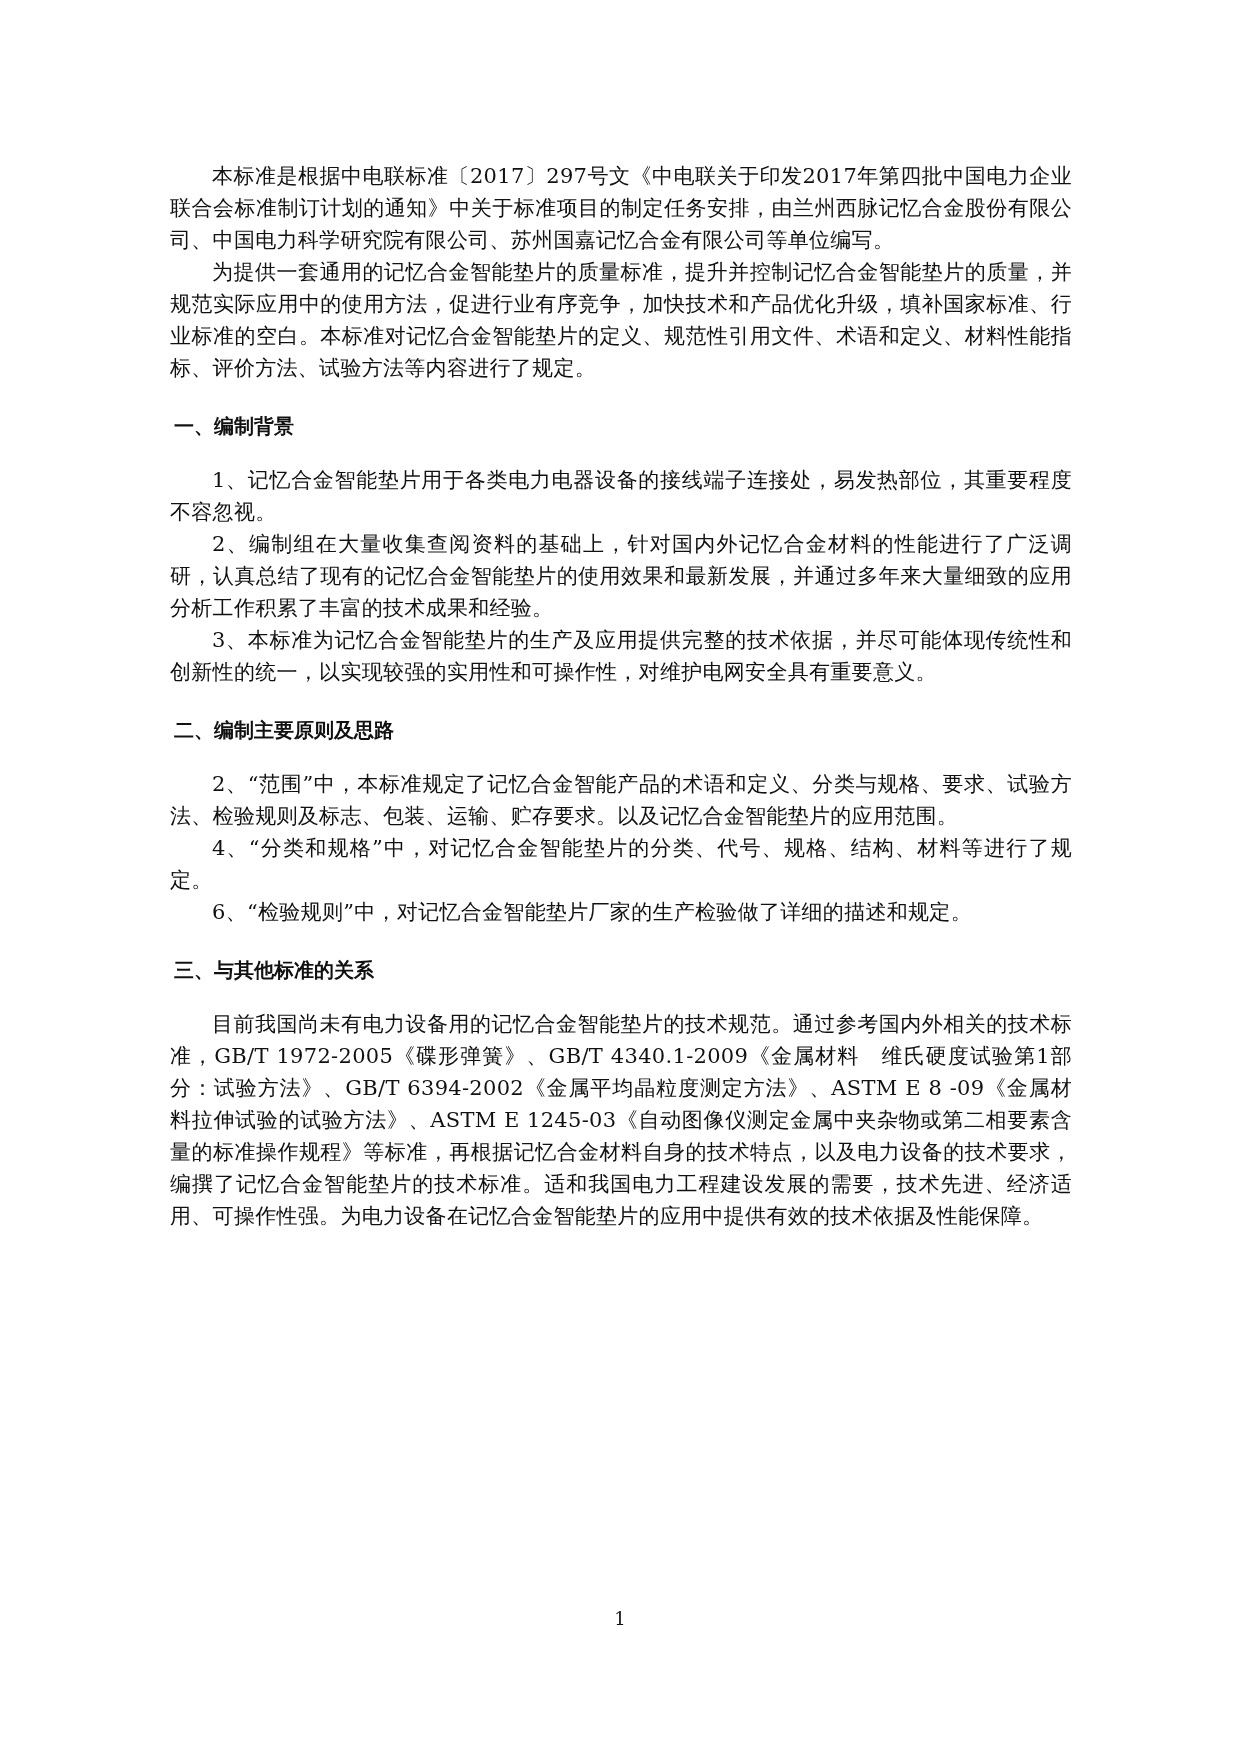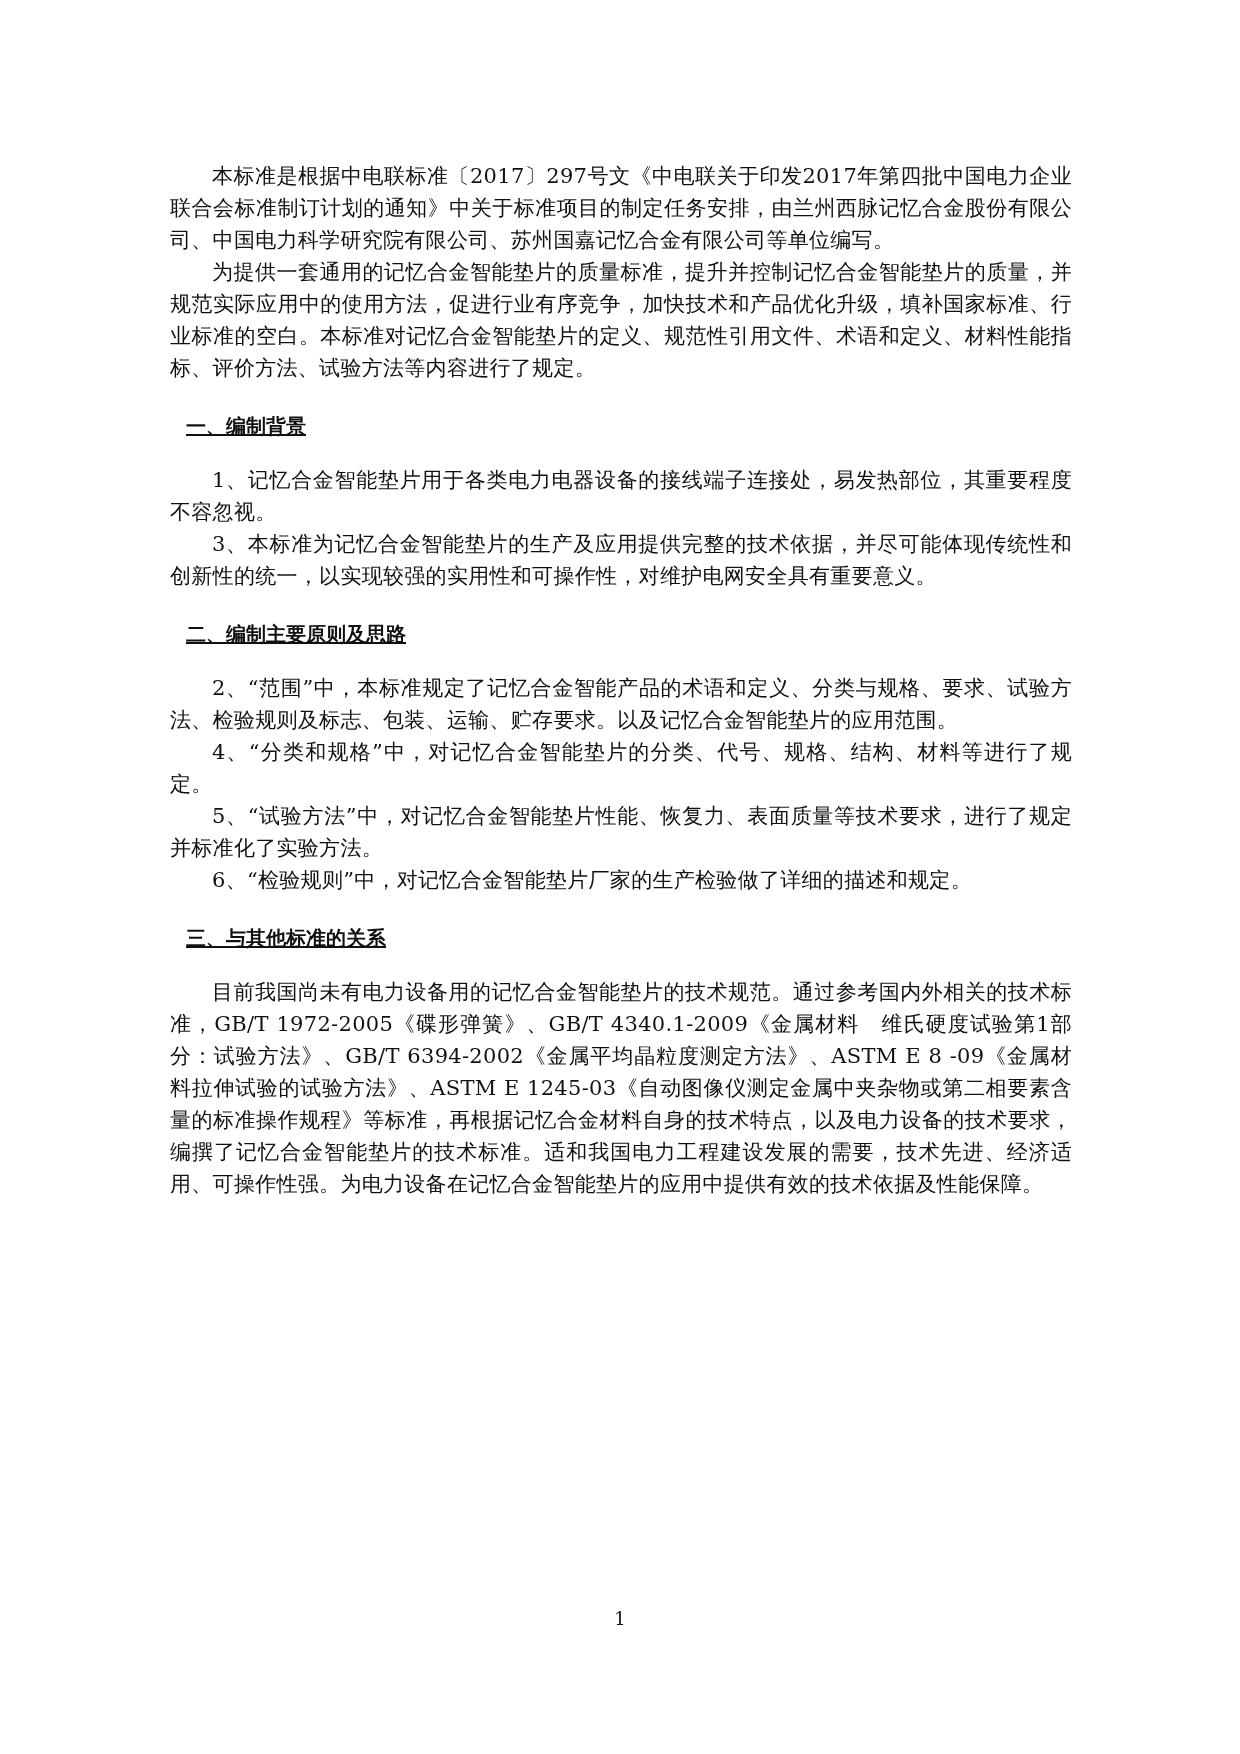--- a/index.html
+++ b/index.html
@@ -5,38 +5,38 @@
   html, body { margin:0; padding:0; background:#fff; }
   body { width:1240px; height:1754px; position:relative; overflow:hidden;
          font-family:"DejaVu Serif", "Liberation Serif", serif; color:#111; }
   .page { position:absolute; left:170px; top:160px; width:902px; }
   p { margin:0; font-size:21px; line-height:28px; text-align:justify; letter-spacing:0.3px; }
   .para { text-indent:42px; margin-bottom:0; }
   .para + .para { margin-top:0; }
   .para p, p.para { }
   .lh { line-height:32px; }
   h2 { font-family:"DejaVu Sans", "Liberation Sans", sans-serif; font-weight:bold; font-size:20px;
-       margin:16px; line-height:44px;text-decoration:underline; }
+       margin:4px; line-height:44px; }
   .sec { margin-top:20px; margin-bottom:16px; }
   .pn { position:absolute; left:0; width:1240px; top:1608px; text-align:center; font-size:18px; }
 </style>
 </head>
 <body>
 
 <div class="page">
   <p class="para lh">本标准是根据中电联标准〔2017〕297号文《中电联关于印发2017年第四批中国电力企业联合会标准制订计划的通知》中关于标准项目的制定任务安排，由兰州西脉记忆合金股份有限公司、中国电力科学研究院有限公司、苏州国嘉记忆合金有限公司等单位编写。</p>
   <p class="para lh">为提供一套通用的记忆合金智能垫片的质量标准，提升并控制记忆合金智能垫片的质量，并规范实际应用中的使用方法，促进行业有序竞争，加快技术和产品优化升级，填补国家标准、行业标准的空白。本标准对记忆合金智能垫片的定义、规范性引用文件、术语和定义、材料性能指标、评价方法、试验方法等内容进行了规定。</p>
 
   <h2 class="sec">一、编制背景</h2>
   <p class="para lh">1、记忆合金智能垫片用于各类电力电器设备的接线端子连接处，易发热部位，其重要程度不容忽视。</p>
+  <p class="para lh">2、编制组在大量收集查阅资料的基础上，针对国内外记忆合金材料的性能进行了广泛调研，认真总结了现有的记忆合金智能垫片的使用效果和最新发展，并通过多年来大量细致的应用分析工作积累了丰富的技术成果和经验。</p>
   <p class="para lh">3、本标准为记忆合金智能垫片的生产及应用提供完整的技术依据，并尽可能体现传统性和创新性的统一，以实现较强的实用性和可操作性，对维护电网安全具有重要意义。</p>
 
   <h2 class="sec">二、编制主要原则及思路</h2>
   <p class="para lh">2、“范围”中，本标准规定了记忆合金智能产品的术语和定义、分类与规格、要求、试验方法、检验规则及标志、包装、运输、贮存要求。以及记忆合金智能垫片的应用范围。</p>
   <p class="para lh">4、“分类和规格”中，对记忆合金智能垫片的分类、代号、规格、结构、材料等进行了规定。</p>
-  <p class="para lh">5、“试验方法”中，对记忆合金智能垫片性能、恢复力、表面质量等技术要求，进行了规定并标准化了实验方法。</p>
   <p class="para lh">6、“检验规则”中，对记忆合金智能垫片厂家的生产检验做了详细的描述和规定。</p>
 
   <h2 class="sec">三、与其他标准的关系</h2>
   <p class="para lh">目前我国尚未有电力设备用的记忆合金智能垫片的技术规范。通过参考国内外相关的技术标准，GB/T 1972-2005《碟形弹簧》、GB/T 4340.1-2009《金属材料　维氏硬度试验第1部分：试验方法》、GB/T 6394-2002《金属平均晶粒度测定方法》、ASTM E 8 -09《金属材料拉伸试验的试验方法》、ASTM E 1245-03《自动图像仪测定金属中夹杂物或第二相要素含量的标准操作规程》等标准，再根据记忆合金材料自身的技术特点，以及电力设备的技术要求，编撰了记忆合金智能垫片的技术标准。适和我国电力工程建设发展的需要，技术先进、经济适用、可操作性强。为电力设备在记忆合金智能垫片的应用中提供有效的技术依据及性能保障。</p>
 </div>
 
 <div class="pn">1</div>
 
 </body></html>

